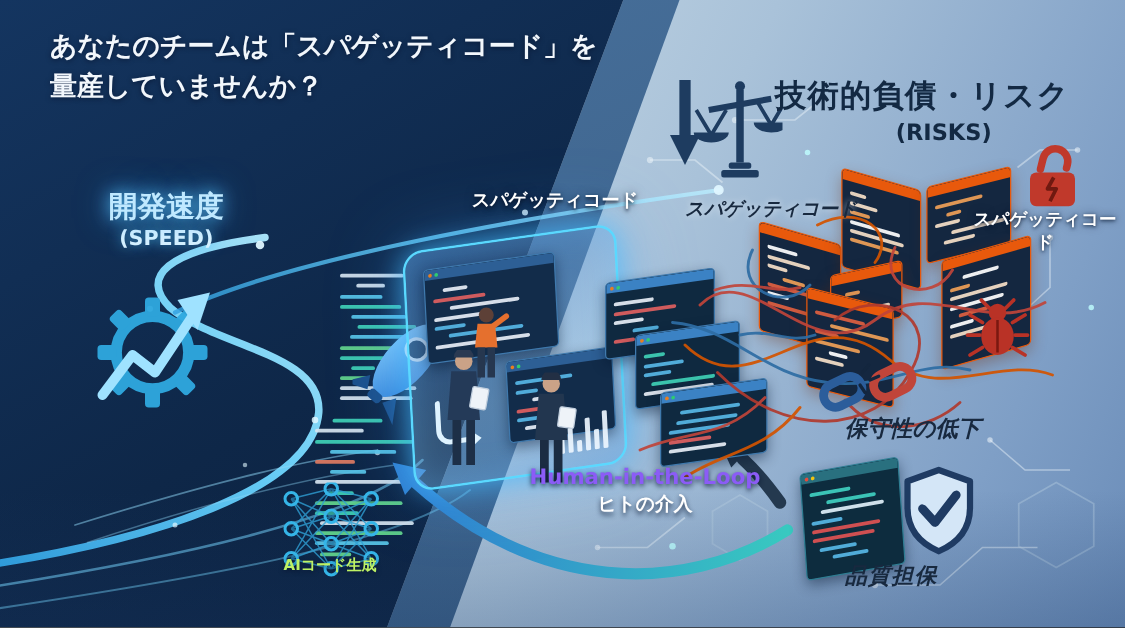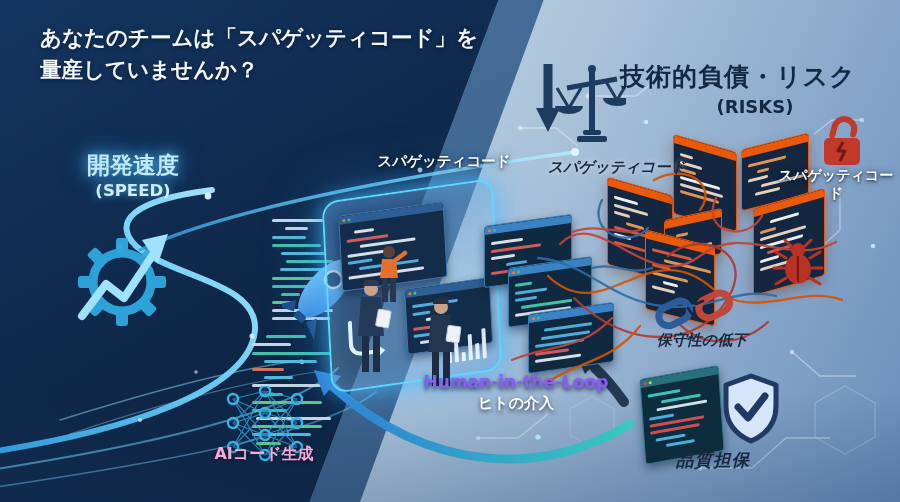--- a/index.html
+++ b/index.html
@@ -23,27 +23,27 @@
              text-shadow:0 0 10px rgba(90,200,255,.8);}
   .plabel{left:360px;top:151px;width:168px;text-align:center;font-size:14.5px;font-weight:bold;color:#fff;
           line-height:1.38;text-shadow:0 1px 3px rgba(8,20,40,.9),0 0 8px rgba(8,20,40,.5);}
   .rtitle{left:620px;top:60px;width:270px;font-size:25px;font-weight:bold;color:#132943;letter-spacing:1px;}
   .rsub{left:620px;top:96px;width:270px;text-align:center;font-size:18px;font-weight:bold;color:#132943;}
   .risk-label{font-weight:bold;color:#18293f;font-style:italic;}
   .lab-spaghetti{left:548px;top:158px;width:160px;font-size:15px;text-shadow:0 0 6px rgba(255,255,255,.6);}
   .lab-security{left:772px;top:167px;width:128px;text-align:center;font-size:14px;color:#fff;
                 text-shadow:0 1px 3px rgba(10,25,50,.9),0 0 7px rgba(10,25,50,.6);font-weight:bold;}
   .lab-halluc{left:756px;top:287px;width:128px;text-align:center;font-size:16px;}
-  .lab-maintain{left:644px;top:331px;width:116px;text-align:center;font-size:15px;}
+  .lab-maintain{left:672px;top:331px;width:116px;text-align:center;font-size:18px;}
   .lab-quality{left:676px;top:448px;width:120px;font-size:17.5px;letter-spacing:1px;}
   .hitl{left:412px;top:372px;width:208px;text-align:center;font-size:17px;font-weight:bold;color:#8b5cf6;
         text-shadow:0 2px 4px rgba(10,25,50,.85);}
   .hitl-sub{left:412px;top:394px;width:208px;text-align:center;font-size:15px;font-weight:bold;color:#fff;
         text-shadow:0 2px 4px rgba(10,25,50,.85);font-family:Liberation Serif, serif;}
-  .ai-label{left:198px;top:444px;width:132px;text-align:center;font-size:16px;font-weight:bold;color:#f9a8d4;
+  .ai-label{left:198px;top:444px;width:132px;text-align:center;font-size:12px;font-weight:bold;color:#bef264;
         text-shadow:0 1px 4px rgba(0,10,30,.6);}
   
   .cwin{position:absolute;background:#122c4a;border:1px solid #3f79ad;border-radius:4px;overflow:hidden;
         box-shadow:0 4px 10px rgba(5,20,45,.45);}
   .cwin .chead{height:8px;background:#2d5f95;display:flex;align-items:center;gap:2px;padding:0 3px;}
   .dot{width:3px;height:3px;border-radius:50%;}
   .codelines{padding:4px 4px;}
   .cl{height:3px;border-radius:1.5px;margin:4.4px 2px;opacity:.92;}
   .owin{background:#142740;border:1.6px solid #e8590c;box-shadow:0 5px 12px rgba(110,40,10,.35);}
   .owin .chead{background:#e8590c;}

